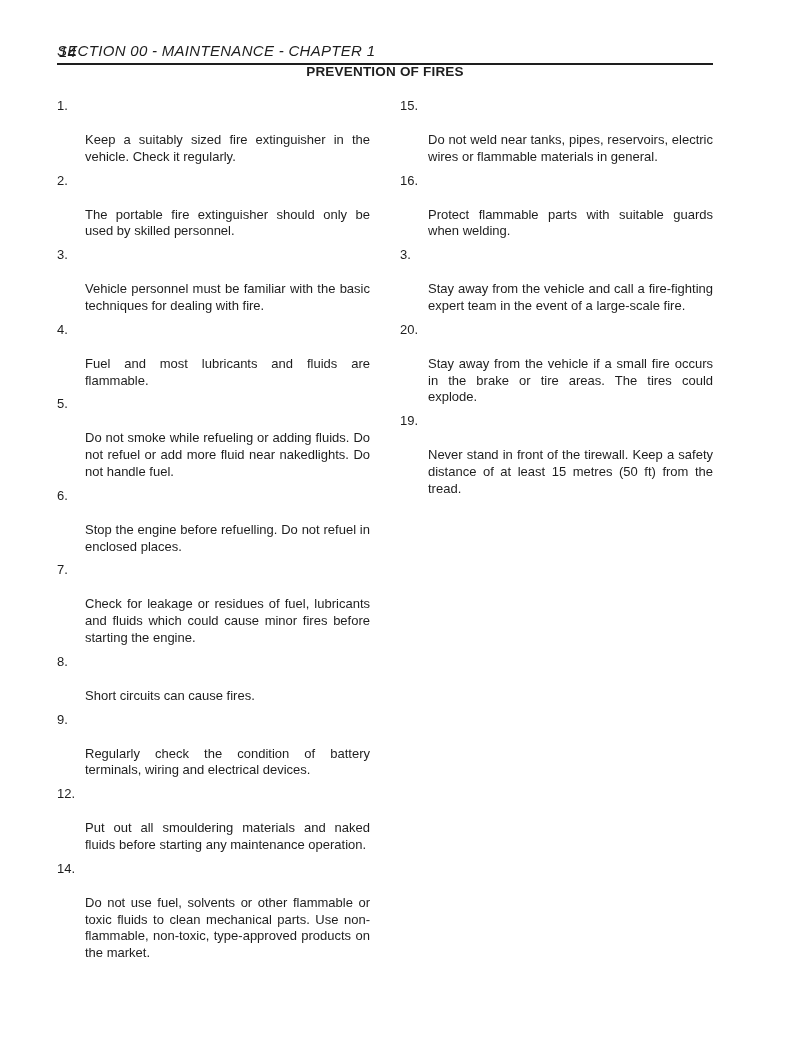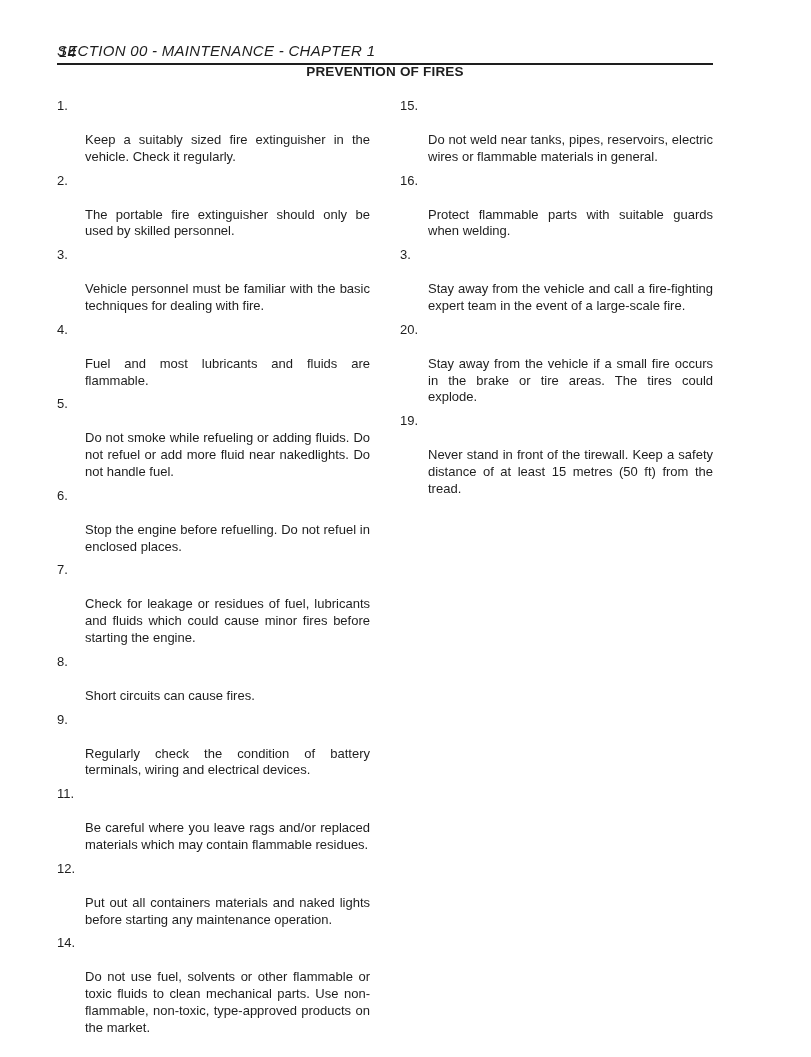--- a/index.html
+++ b/index.html
@@ -139,26 +139,22 @@
         </li>
         <li class="list-item">
           <span class="item-num">8.</span>
           <span class="item-text">Short circuits can cause fires.</span>
         </li>
         <li class="list-item">
           <span class="item-num">9.</span>
           <span class="item-text">Regularly check the condition of battery terminals, wiring and electrical devices.</span>
         </li>
         <li class="list-item">
-          <span class="item-num">11.</span>
-          <span class="item-text">Be careful where you leave rags and/or replaced materials which may contain flammable residues.</span>
-        </li>
-        <li class="list-item">
           <span class="item-num">12.</span>
-          <span class="item-text">Put out all containers materials and naked lights before starting any maintenance operation.</span>
+          <span class="item-text">Put out all smouldering materials and naked fluids before starting any maintenance operation.</span>
         </li>
         <li class="list-item">
           <span class="item-num">14.</span>
           <span class="item-text">Do not use fuel, solvents or other flammable or toxic fluids to clean mechanical parts. Use non-flammable, non-toxic, type-approved products on the market.</span>
         </li>
       </ol>
     <ol class="col" id="col-right">
         <li class="list-item">
           <span class="item-num">15.</span>
           <span class="item-text">Do not weld near tanks, pipes, reservoirs, electric wires or flammable materials in general.</span>

